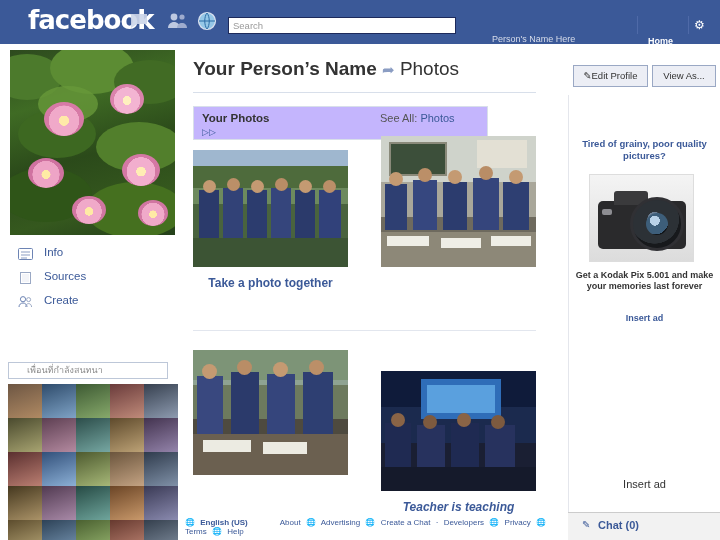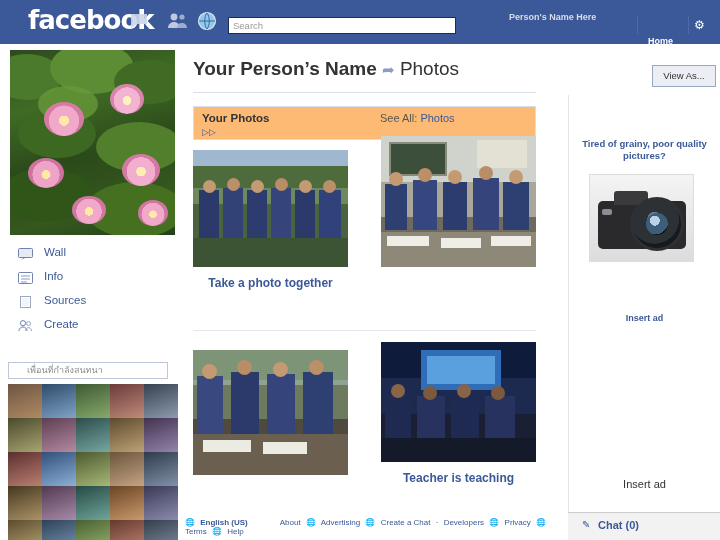--- a/index.html
+++ b/index.html
@@ -27,22 +27,22 @@
   }
   .ti-1 { left:130px; }
   .ti-2 { left:167px; }
   .ti-3 { left:196px; }
   .search-box {
     position:absolute; left:228px; top:17px;
     width:228px; height:17px; background:#fff; border:1px solid #1d2a5b;
     font-size:9.5px; color:#9a9a9a; padding:2px 4px; line-height:12px;
   }
   .person-name-top {
-    position:absolute; left:492px; top:12px;
-    color:#d6dcea; font-size:9px; font-weight:bold;margin-left:17px;
+    position:absolute; left:492px; top:34px;
+    color:#d6dcea; font-size:9px; font-weight:normal;
   }
   .top-divider {
     position:absolute; top:16px; width:1px; height:18px; background:#4f6aa8;
   }
   .td-1 { left:637px; }
   .td-2 { left:688px; }
   .top-home {
     position:absolute; left:648px; top:36px; color:#fff; font-size:9px; font-weight:bold;
   }
   .top-gear {
@@ -80,22 +80,22 @@
   
   .main { position:absolute; left:185px; top:50px; width:375px; }
   .page-title {
     font-size:19px; color:#333; font-weight:normal; margin:8px 0 16px 8px;
   }
   .page-title .pn { font-weight:bold; }
   .title-rule {
     position:absolute; left:8px; top:42px; width:343px; height:1px; background:#d8dfea;
   }
   .photos-bar {
-    position:absolute; left:8px; top:56px; width:343px; height:34px;
-    background:#fdba74; border:1px solid #d8dfea;
+    position:absolute; left:8px; top:56px; width:295px; height:34px;
+    background:#c4b5fd; border:1px solid #d8dfea;
   }
   .pb-title {
     position:absolute; left:8px; top:5px; font-size:11.5px; font-weight:bold; color:#333;
   }
   .pb-videos {
     position:absolute; left:8px; top:19px; font-size:11.5px; font-weight:normal; color:#3b5998;margin-top:40px;
   }
   .pb-vico { position:absolute; left:8px; top:20px; font-size:9px; color:#3b5998; }
   .pb-seeall {
     position:absolute; left:186px; top:5px; font-size:11px; color:#555;
@@ -213,29 +213,20 @@
       <div class="lily" style="left:100px;top:34px;width:34px;height:30px;background:radial-gradient(circle at 50% 55%, #fff0bf 0 18%, #f3b4d2 19% 55%, #da83ac 56% 100%);"></div>
       <div class="lily" style="left:18px;top:108px;width:36px;height:30px;background:radial-gradient(circle at 50% 55%, #ffeaa5 0 18%, #eea4c6 19% 55%, #cf72a0 56% 100%);"></div>
       <div class="lily" style="left:112px;top:104px;width:38px;height:32px;background:radial-gradient(circle at 50% 55%, #ffedb4 0 18%, #f2aece 19% 55%, #d478a4 56% 100%);"></div>
       <div class="lily" style="left:62px;top:146px;width:34px;height:28px;background:radial-gradient(circle at 50% 55%, #ffeaa5 0 18%, #f0a9c9 19% 55%, #d176a2 56% 100%);"></div>
       <div class="lily" style="left:128px;top:150px;width:30px;height:26px;background:radial-gradient(circle at 50% 55%, #ffeaa5 0 18%, #f0a9c9 19% 55%, #d176a2 56% 100%);"></div>
     </div>
   </div>
 
   <div class="nav-list">
 
-    <div class="nav-item">
-      <span class="nav-ico">
-        <svg width="15" height="14" viewBox="0 0 15 14">
-            <rect x="0.5" y="1.5" width="14" height="9" rx="1" fill="#e8eaf1" stroke="#6d84b4"></rect>
-            <path d="M3 13l3-2.5h2z" fill="#6d84b4"></path>
-          </svg>
-      </span>
-      <span>Wall</span>
-    </div>
 
     <div class="nav-item">
       <span class="nav-ico">
         <svg width="15" height="14" viewBox="0 0 15 14">
             <rect x="0.5" y="1.5" width="14" height="11" rx="1" fill="#fff" stroke="#6d84b4"></rect>
             <path d="M3 5h9M3 8h9M3 11h6" stroke="#8b9dc3" stroke-width="1"></path>
           </svg>
       </span>
       <span>Info</span>
     </div>
@@ -384,21 +375,21 @@
             <div class="blob" style="left:44px;top:10px;width:15px;height:15px;border-radius:50%;background:#b98d66;"></div>
             <div class="blob" style="left:80px;top:12px;width:15px;height:15px;border-radius:50%;background:#c49a72;"></div>
             <div class="blob" style="left:116px;top:10px;width:15px;height:15px;border-radius:50%;background:#bb8f68;"></div>
             <div class="blob" style="left:0;top:84px;width:155px;height:41px;background:#6b6050;"></div>
             <div class="blob" style="left:10px;top:90px;width:48px;height:12px;background:#ecebe2;"></div>
             <div class="blob" style="left:70px;top:92px;width:44px;height:12px;background:#ecebe2;"></div>
           </div>
         </div>
       </div>
 
-      <div class="cell" style="left:188px;top:192px;">
+      <div class="cell" style="left:188px;top:221px;font-style:italic;">
         <div class="thumb" style="height:120px;">
           <div class="scene" style="background:linear-gradient(#0f1b3a 0 30%, #1b2a4e 30% 60%, #1a1f33 60% 100%);">
             <div class="blob" style="left:40px;top:8px;width:80px;height:40px;background:#2f6db8;"></div>
             <div class="blob" style="left:46px;top:14px;width:68px;height:28px;background:#5aa0de;"></div>
             <div class="blob" style="left:4px;top:52px;width:26px;height:44px;background:#1f2a52;"></div>
             <div class="blob" style="left:36px;top:54px;width:28px;height:42px;background:#27325e;"></div>
             <div class="blob" style="left:70px;top:52px;width:28px;height:44px;background:#1f2a52;"></div>
             <div class="blob" style="left:104px;top:54px;width:30px;height:42px;background:#27325e;"></div>
             <div class="blob" style="left:10px;top:42px;width:14px;height:14px;border-radius:50%;background:#8a6446;"></div>
             <div class="blob" style="left:42px;top:44px;width:14px;height:14px;border-radius:50%;background:#7d5a3f;"></div>
@@ -408,34 +399,38 @@
           </div>
         </div>
         <div class="cap">Teacher is teaching</div>
       </div>
 
     </div>
   </div>
 
   <div class="rail-sep"></div>
 
+  <div class="edit-profile-btn">
+    <span>✎</span><span>Edit Profile</span>
+  </div>
   <div class="view-as-btn">View As...</div>
 
   <div class="ad-head">Tired of grainy, poor quality pictures?</div>
 
   <div class="ad-img">
     <div class="scene" style="background:linear-gradient(#f4f4f4,#dcdcdc);">
       <div class="blob" style="left:8px;top:26px;width:88px;height:48px;background:#2a2a2c;border-radius:5px;"></div>
       <div class="blob" style="left:24px;top:16px;width:34px;height:14px;background:#3a3a3c;border-radius:3px 3px 0 0;"></div>
       <div class="blob" style="left:40px;top:22px;width:54px;height:54px;border-radius:50%;background:radial-gradient(circle at 45% 40%, #6b7d92 0 18%, #2c3136 19% 62%, #17191c 63% 100%);border:3px solid #303034;"></div>
       <div class="blob" style="left:56px;top:38px;width:22px;height:22px;border-radius:50%;background:radial-gradient(circle at 40% 35%, #b9d2e8 0 25%, #3d5e7a 26% 70%, #101418 71% 100%);"></div>
       <div class="blob" style="left:12px;top:34px;width:10px;height:6px;background:#8d8d92;border-radius:2px;"></div>
     </div>
   </div>
 
+  <div class="ad-copy">Get a Kodak Pix 5.001 and make your memories last forever</div>
   <div class="ad-link">Insert ad</div>
   <div class="ad-link2">Insert ad</div>
 
   <div class="footer">
     <span>🌐</span>
     <span class="lang">English (US)</span>
     <span style="display:inline-block;width:22px;"></span>
     <span>About</span>
     <span>🌐</span>
     <span>Advertising</span>

